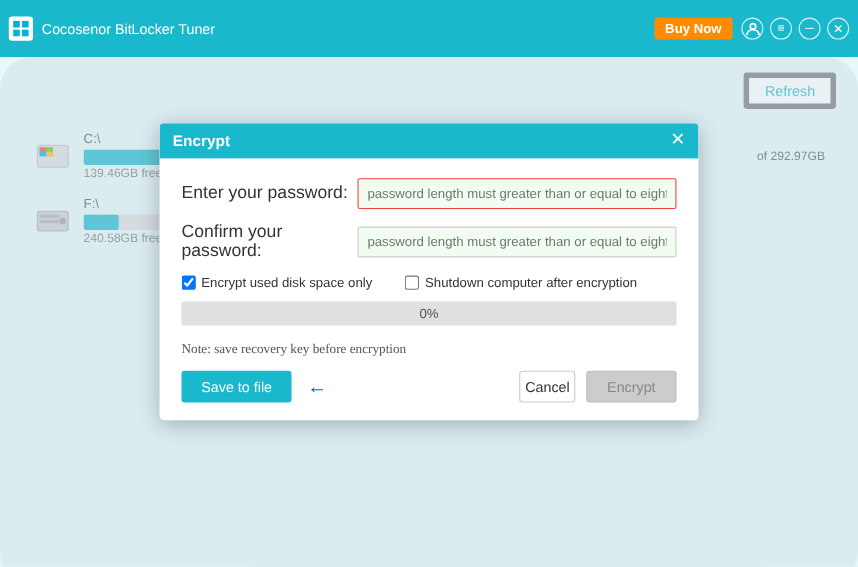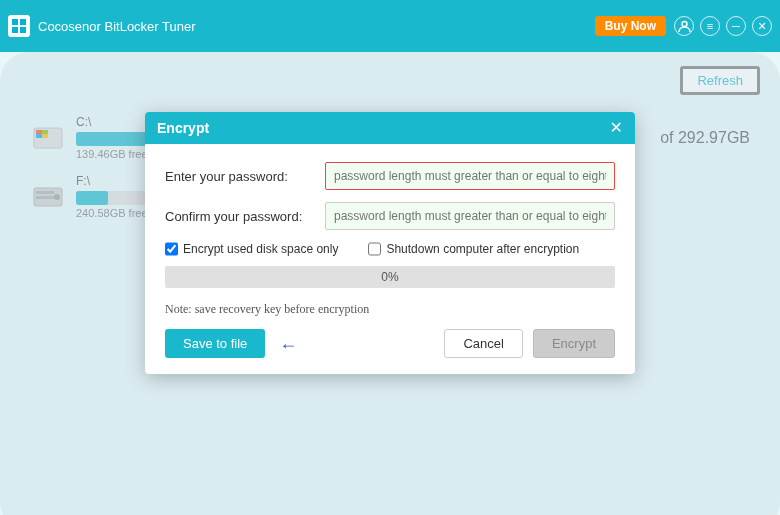--- a/index.html
+++ b/index.html
@@ -79,21 +79,21 @@
       justify-content: space-between;
     }
     .instruction-text {
       font-size: 20px;
       color: #333;
       font-weight: 500;
       flex: 1;
       text-align: center;
     }
     .refresh-btn {
-      border: 3px solid #737373;
+      border: 5px solid #737373;
       background: #fff;
       color: #1ab8cc;
       padding: 4px 14px;
       border-radius: 3px;
       font-size: 13px;
       cursor: pointer;
       white-space: nowrap;
     }
 
     
@@ -130,21 +130,21 @@
       height: 100%;
       background: #1ab8cc;
       border-radius: 2px;
     }
     .drive-size {
       font-size: 11px;
       color: #777;
       margin-top: 2px;
     }
     .drive-total {
-      font-size: 16px;
+      font-size: 11px;
       color: #555;
       margin-left: 10px;
       white-space: nowrap;
     }
 
     
     .overlay {
       position: absolute;
       top: 0; left: 0; right: 0; bottom: 0;
       background: rgba(200,220,230,0.4);
@@ -187,21 +187,21 @@
       padding: 18px 20px 16px;
     }
 
     
     .form-row {
       display: flex;
       align-items: center;
       margin-bottom: 12px;
     }
     .form-label {
-      font-size: 13px;
+      font-size: 16px;
       color: #333;
       width: 160px;
       flex-shrink: 0;
     }
     .form-input {
       flex: 1;
       height: 28px;
       border: 1.5px solid #e44;
       border-radius: 2px;
       background: #f0fdf0;
@@ -290,21 +290,21 @@
       font-size: 18px;
       font-weight: bold;
       margin-left: 4px;
     }
     .spacer { flex: 1; }
     .btn-cancel {
       background: #fff;
       color: #333;
       border: 1px solid #ccc;
       border-radius: 3px;
-      padding: 6px 18px;
+      padding: 6px 4px;
       font-size: 13px;
       cursor: pointer;
     }
     .btn-encrypt {
       background: #ccc;
       color: #888;
       border: 1px solid #bbb;
       border-radius: 3px;
       padding: 6px 18px;
       font-size: 13px;

